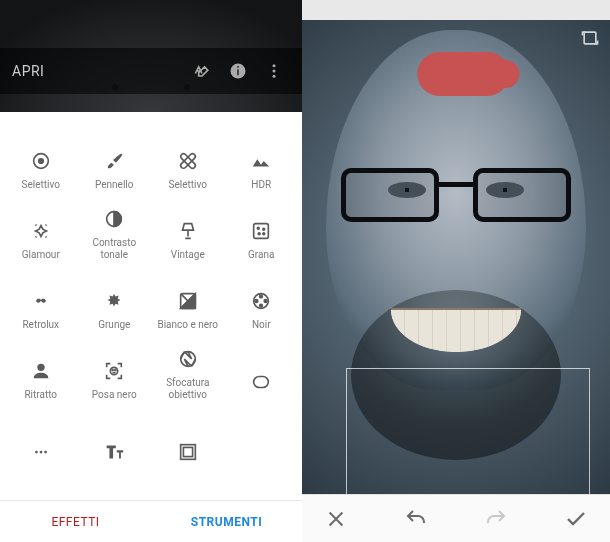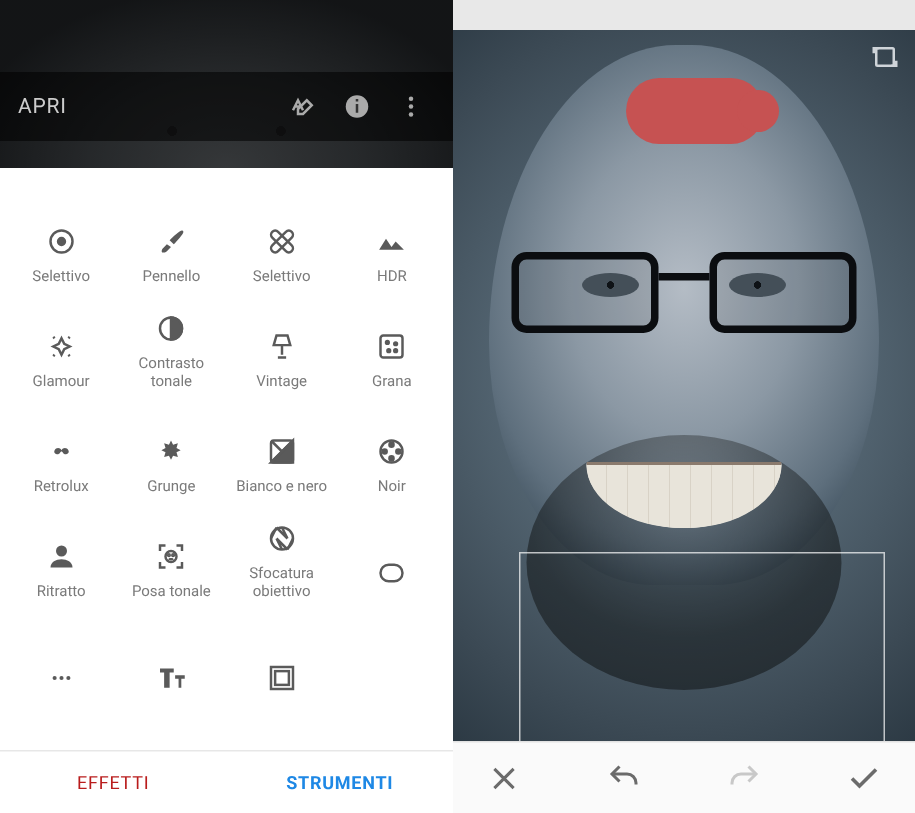--- a/index.html
+++ b/index.html
@@ -409,21 +409,21 @@
         <div class="tool-cell">
           <div class="ticon">
             <svg width="22" height="22" viewBox="0 0 24 24" stroke="currentColor" stroke-width="1.8" fill="none">
               <path d="M4 8V4h4M20 8V4h-4M4 16v4h4M20 16v4h-4"></path>
               <circle cx="12" cy="12" r="4"></circle>
               <circle cx="10.5" cy="11" r="0.6" fill="currentColor"></circle>
               <circle cx="13.5" cy="11" r="0.6" fill="currentColor"></circle>
               <path d="M10.5 13.5c.5.6 2.5.6 3 0"></path>
             </svg>
           </div>
-          <div class="tlabel">Posa tonale</div>
+          <div class="tlabel">Posa nero</div>
         </div>
         <div class="tool-cell">
           <div class="ticon">
             <svg width="22" height="22" viewBox="0 0 24 24" stroke="currentColor" stroke-width="1.8" fill="none">
               <circle cx="12" cy="12" r="8"></circle>
               <path d="M12 4l4 8M20 12l-4 8M12 20l-4-8M4 12l4-8M8 4l8 8M16 20l-8-8"></path>
             </svg>
           </div>
           <div class="tlabel">Sfocatura obiettivo</div>
         </div>

